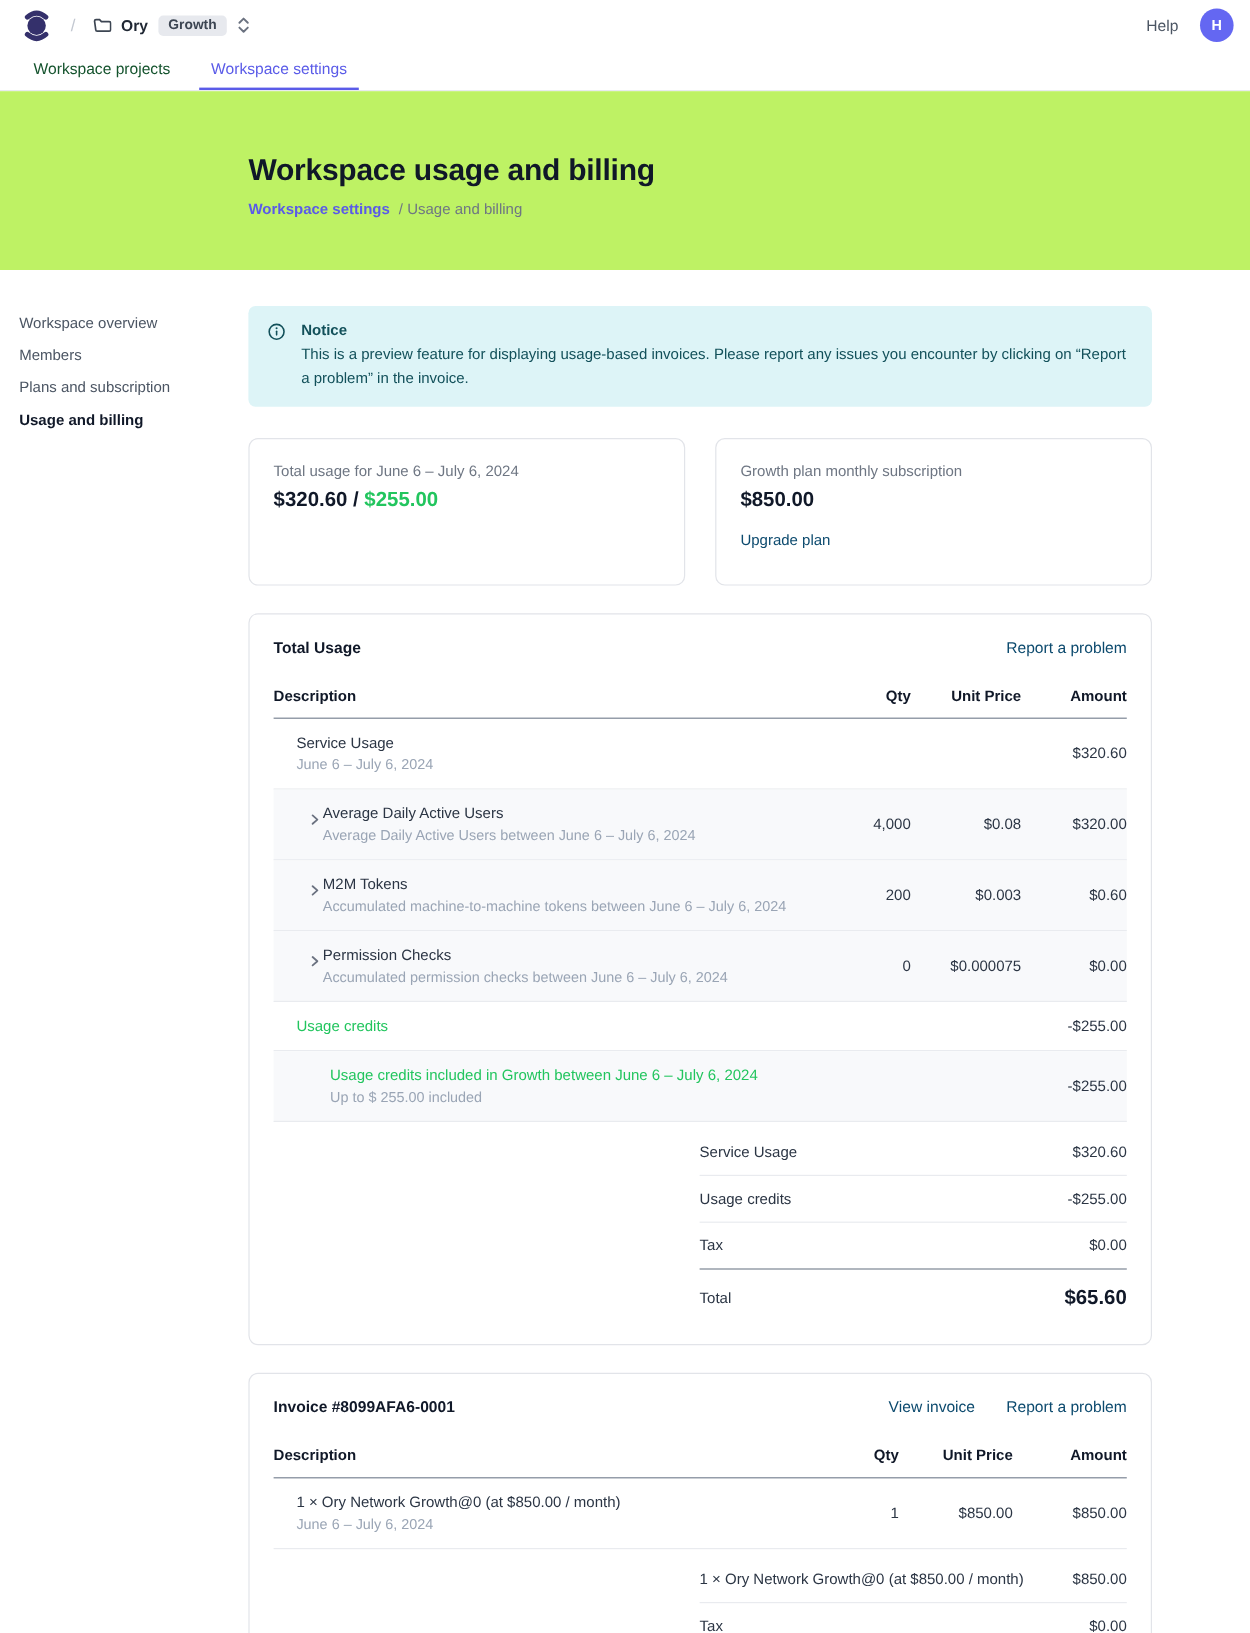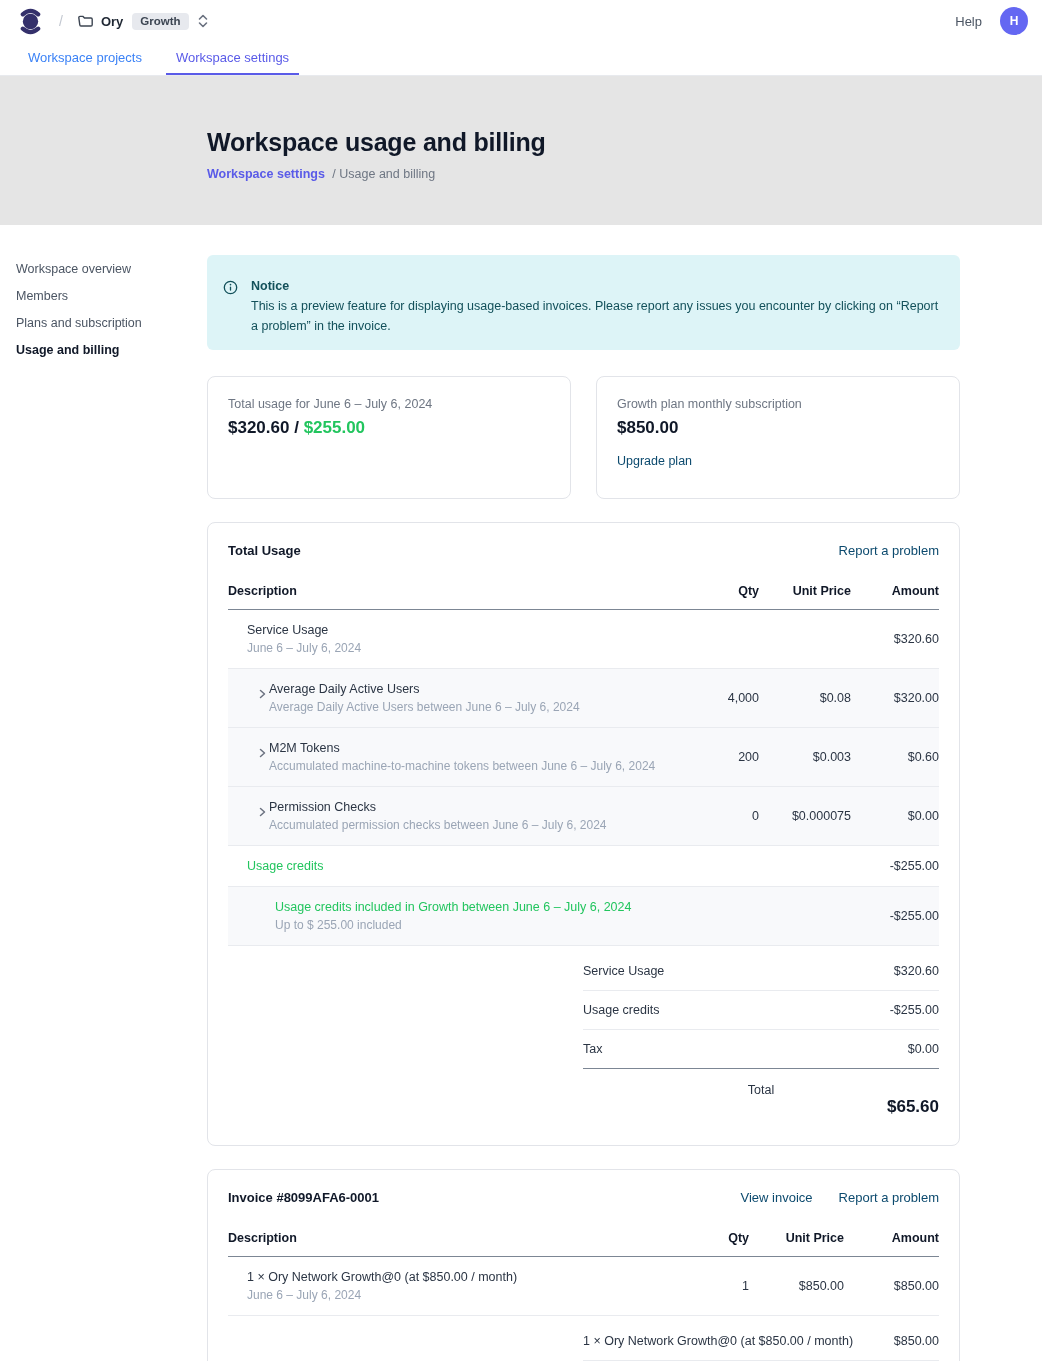--- a/index.html
+++ b/index.html
@@ -9,34 +9,34 @@
   .topbar-sep { color:#c2c7d0; font-size:14px; margin:0 14px 0 16px; }
   .ws-name { font-size:13px; font-weight:600; color:#1f2733; margin:0 0 0 8px; }
   .badge { background:#e7e9ee; color:#3c4552; font-size:11.5px; font-weight:600;
     border-radius:4px; padding:2.5px 8px; margin-left:9px; }
   .selector-icon { margin-left:8px; display:flex; align-items:center; cursor:pointer; }
   .topbar-right { margin-left:auto; display:flex; align-items:center; gap:18px; }
   .help { font-size:13px; color:#4b5563; cursor:pointer; }
   .avatar { width:28px; height:28px; border-radius:50%; background:#6467f2; color:#fff;
     font-size:12px; font-weight:600; display:flex; align-items:center; justify-content:center; cursor:pointer; }
   .tabbar { height:34px; display:flex; gap:14px; padding:0 18px; border-bottom:1px solid #e8eaee; background:#fff; }
-  .tab { font-size:13px; color:#3b82f6; display:flex; align-items:center; padding:0 10px;
+  .tab { font-size:13px; color:#14532d; display:flex; align-items:center; padding:0 10px;
     border-bottom:2px solid transparent; cursor:pointer; }
   .tab.active { color:#5a5be8; border-bottom-color:#5a5be8; }
-  .hero { background:#e5e5e5; height:149px; padding:52px 0 0 207px; }
+  .hero { background:#bef264; height:149px; padding:52px 0 0 207px; }
   .hero h1 { font-size:25px; font-weight:700; color:#101828; letter-spacing:-0.2px; }
   .crumbs { margin-top:10px; font-size:12.5px; }
   .crumb-link { color:#5a5be8; font-weight:600; cursor:pointer; }
   .crumb-rest { color:#6e7683; margin-left:4px; }
   .main { display:flex; padding-top:30px; }
   .sidenav { width:207px; padding-left:16px; flex:none; }
   .sidenav .item { font-size:12.5px; color:#4b5563; padding:6.5px 0; cursor:pointer; }
   .sidenav .item.active { color:#101828; font-weight:700; }
   .content { width:753px; flex:none; }
-  .notice { background:#ddf4f7; border-radius:6px; padding:24px 16px 14px; display:flex; gap:13px; color:#12505a; }
+  .notice { background:#ddf4f7; border-radius:6px; padding:13px 16px 14px; display:flex; gap:13px; color:#12505a; }
   .notice-title { font-size:12.5px; font-weight:700; }
   .notice-body { font-size:12.5px; line-height:1.6; margin-top:3px; max-width:700px; }
   .statrow { display:flex; gap:25px; margin-top:26px; }
   .statcard { flex:1; border:1px solid #e2e4e9; border-radius:8px; padding:20px; height:123px; background:#fff; }
   .statlabel { font-size:12.5px; color:#6e7683; }
   .statvalue { margin-top:7px; font-size:17px; font-weight:700; color:#101828; }
   .green { color:#22c55e; }
   .link { color:#0c4a6e; font-size:13px; cursor:pointer; }
   .statcard .link { display:inline-block; margin-top:16px; font-size:12.5px; }
   .panel { border:1px solid #e2e4e9; border-radius:8px; background:#fff; margin-top:23px; padding:20px 20px 24px; }
@@ -57,21 +57,21 @@
   .r-sub { font-size:12px; color:#9aa5b5; margin-top:4px; }
   .item-desc { display:flex; align-items:flex-start; padding-left:30px; gap:2px; }
   .chev { margin-top:7px; flex:none; display:flex; cursor:pointer; }
   .credits-desc { padding-left:47px; }
   .green .r-title, .r-title.green { color:#22c55e; }
   .summary { width:356px; margin:6px 0 0 auto; }
   .sumrow { display:flex; align-items:center; padding:12px 0; border-bottom:1px solid #e9ebef; }
   .sumrow .lbl { font-size:12.5px; color:#2b3544; }
   .sumrow .val { margin-left:auto; font-size:12.5px; color:#2b3544; }
   .sumrow.pretotal { border-bottom:1.5px solid #7c8694; }
-  .sumrow.total { border-bottom:none; padding:14px 0 4px;flex-direction:column; }
+  .sumrow.total { border-bottom:none; padding:14px 0 4px; }
   .sumrow.total .val { font-size:17px; font-weight:700; color:#101828; }
   svg { display:block; }
 </style>
 </head>
 <body>
 
 <div class="topbar">
   <span>
     <svg width="25" height="29" viewBox="0 0 26 30">
       <path d="M5 7.5 Q13 0.5 21 7.5" fill="none" stroke="#34306b" stroke-width="4.4" stroke-linecap="round"></path>

